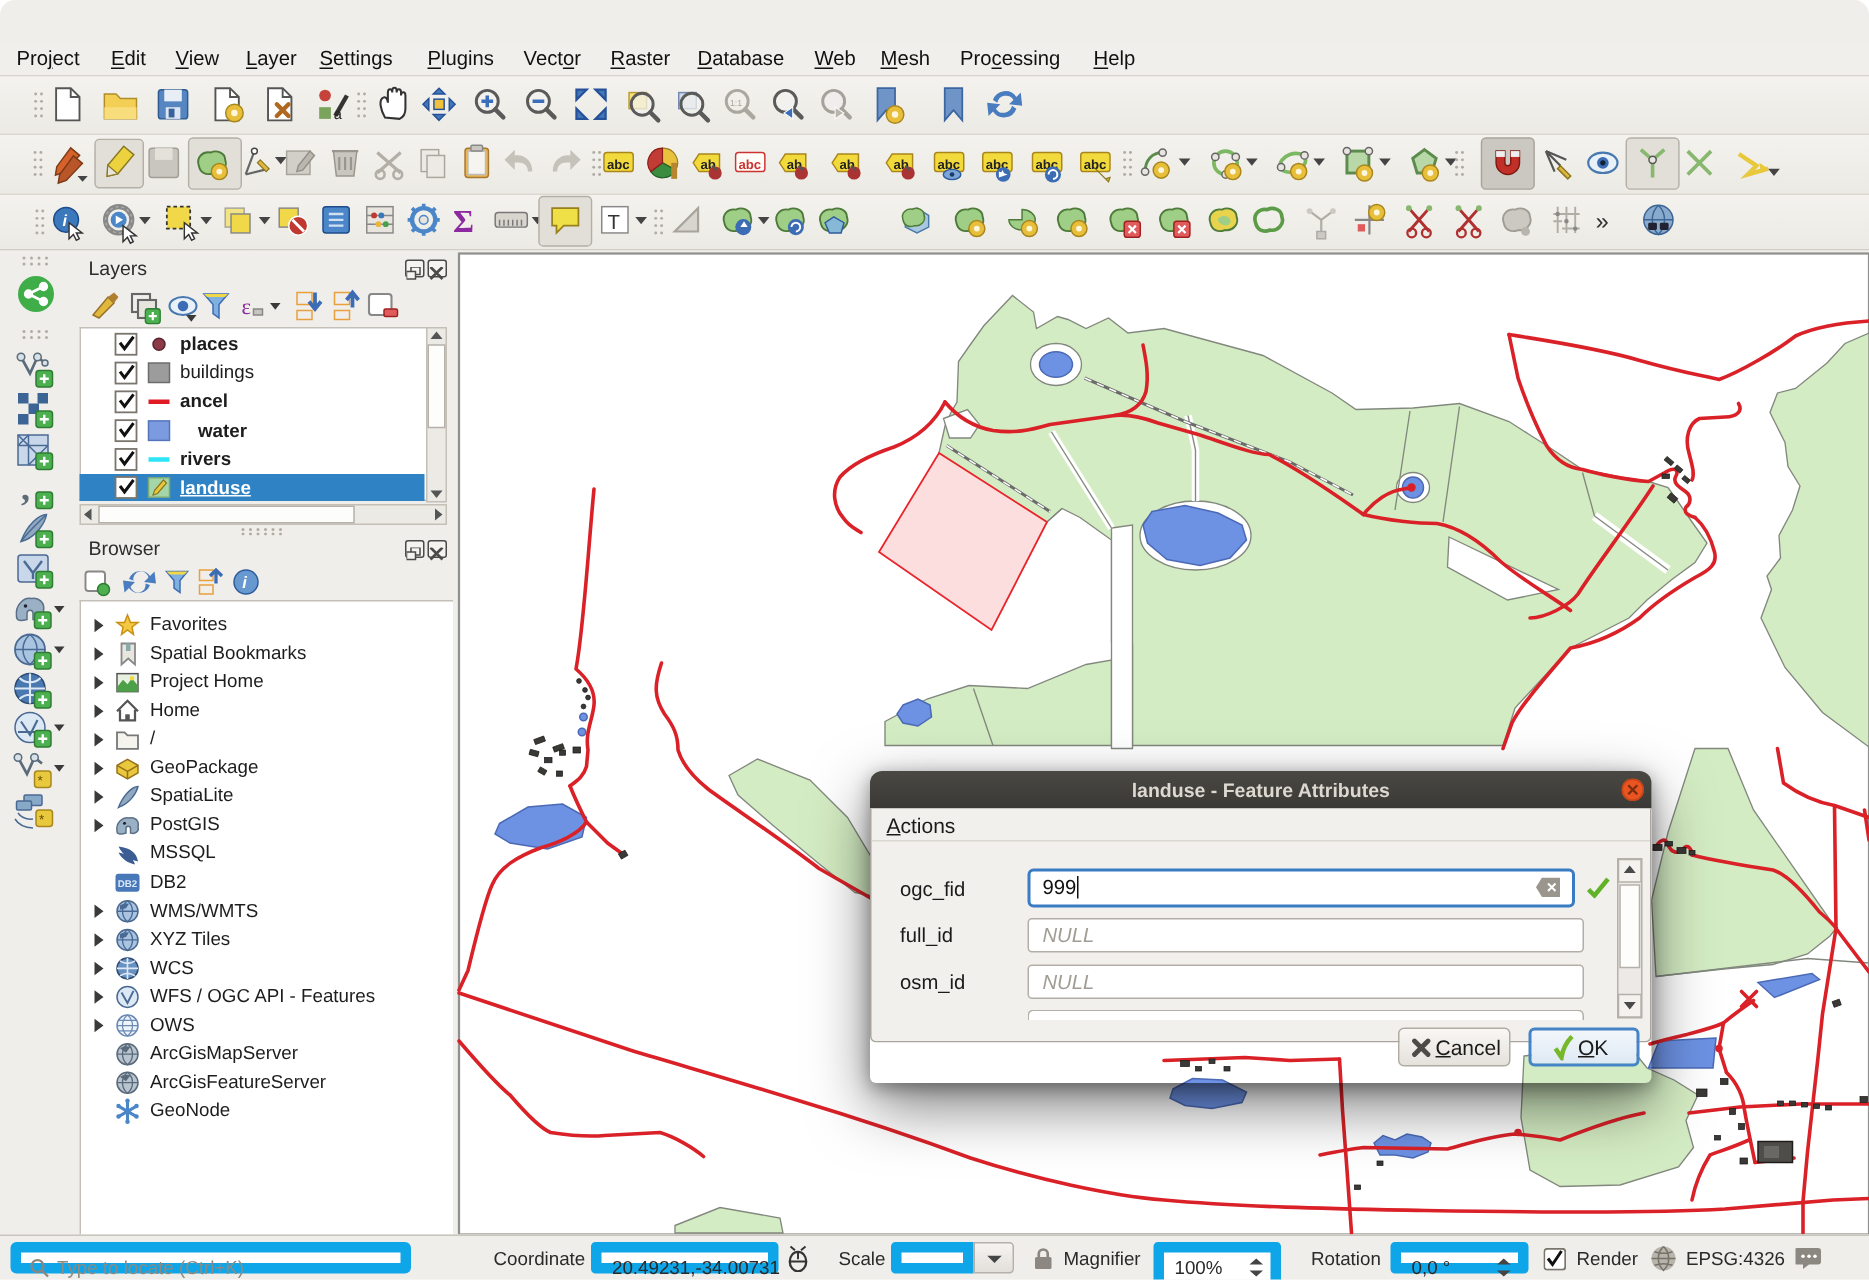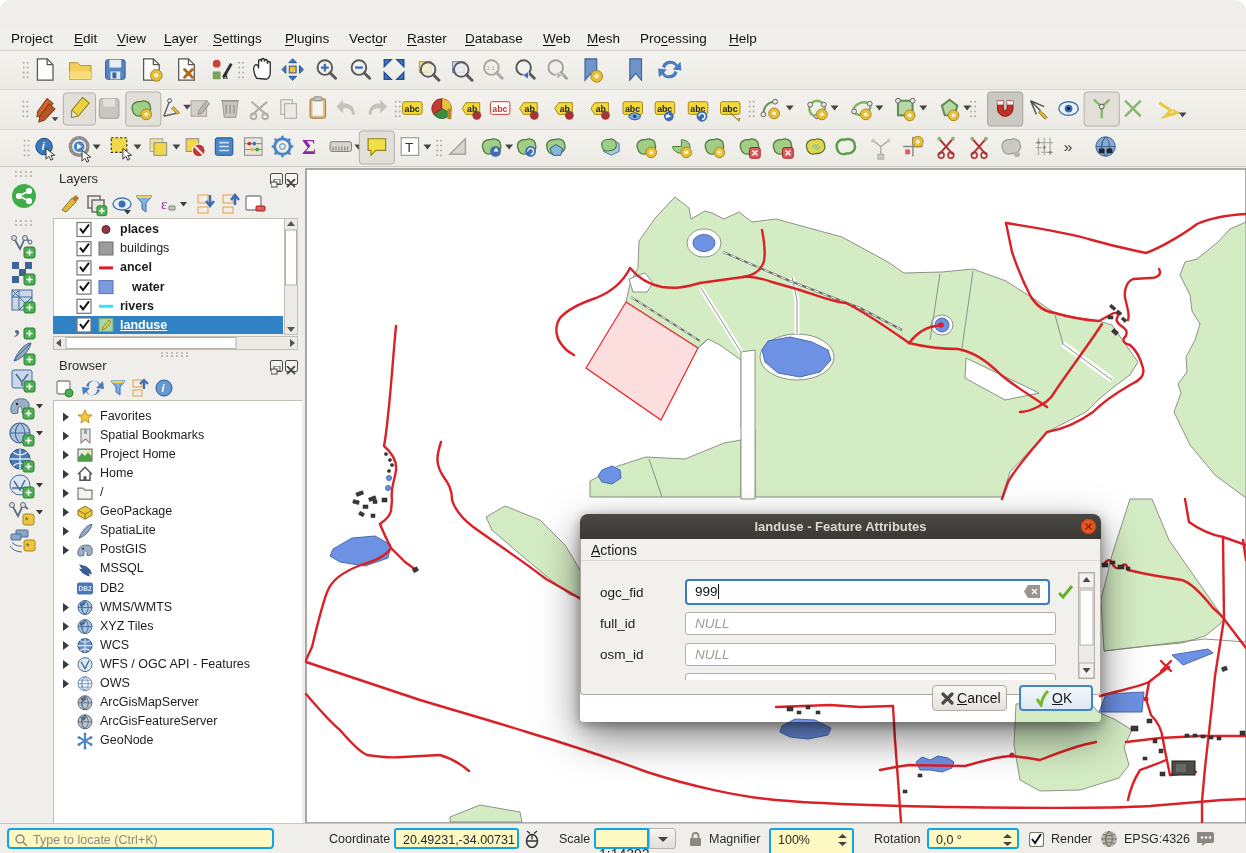--- a/index.html
+++ b/index.html
@@ -10,21 +10,21 @@
 .wbtn svg{position:absolute;left:3px;top:3px}
 .menubar{position:absolute;left:0;top:28px;width:1246px;height:23px;background:#f1efeb;border-bottom:1px solid #d8d5ce;font-size:13.5px;color:#111}
 .mi{position:absolute;top:3px}
 .mi u{text-decoration:underline;text-underline-offset:2px}
 .tbrow{position:absolute;left:0;width:1246px;background:linear-gradient(#f4f2ee,#eceae4)}
 #tb1{top:51px;height:39px;border-bottom:1px solid #dbd8d1}
 #tb2{top:90px;height:40px;border-bottom:1px solid #dbd8d1}
 #tb3{top:130px;height:37px;border-bottom:1px solid #cfccc5}
 .main{position:absolute;left:0;top:167px;width:1246px;height:656px;background:#f0eeea}
 .statusbar{position:absolute;left:0;top:823px;width:1246px;height:30px;background:#f0eeea;border-top:1px solid #c8c5be;font-size:12.5px;color:#2a2a2a}
-.sb-in{position:absolute;background:#fef9c3;border:2px solid #0ea5e9;border-radius:3px;font-size:12.5px;color:#2a2a2a}
+.sb-in{position:absolute;background:#ffffff;border:7px solid #0ea5e9;border-radius:3px;font-size:12.5px;color:#2a2a2a}
 .panel-title{position:absolute;font-size:13px;color:#2d2d2d}
 .ptbtn{position:absolute;width:13px;height:12px;border:1.5px solid #4a4a4a;border-radius:2px;background:#f5f3ef}
 .tree-txt{position:absolute;font-size:12.5px;color:#1d1d1d;white-space:nowrap}
 .dlg{position:absolute;left:580px;top:514px;width:521px;height:208px;box-shadow:0 15px 40px rgba(0,0,0,.5),0 3px 12px rgba(0,0,0,.35);border-radius:8px 8px 4px 4px}
 .dlg-title{position:absolute;left:0;top:0;width:521px;height:25px;background:linear-gradient(#4a4843,#3b3935);border-radius:8px 8px 0 0}
 .dlg-title .t{position:absolute;left:0;right:0;top:5px;text-align:center;font-weight:bold;font-size:13px;color:#ddd9d1}
 .dlg-body{position:absolute;left:0;top:25px;width:521px;height:156px;background:#f2f0ed;border:1px solid #a9a59e;border-top:none;border-radius:0 0 4px 4px}
 .dfield{position:absolute;background:#fff;border:1px solid #b3afa8;border-radius:3px;font-size:13.5px}
 .dlbl{position:absolute;font-size:13.5px;color:#1a1a1a}
 .dbtn{position:absolute;height:26px;background:linear-gradient(#f9f7f4,#e5e2dc);border:1px solid #b0aca4;border-radius:4px;font-size:14px;color:#1a1a1a;text-align:center}

